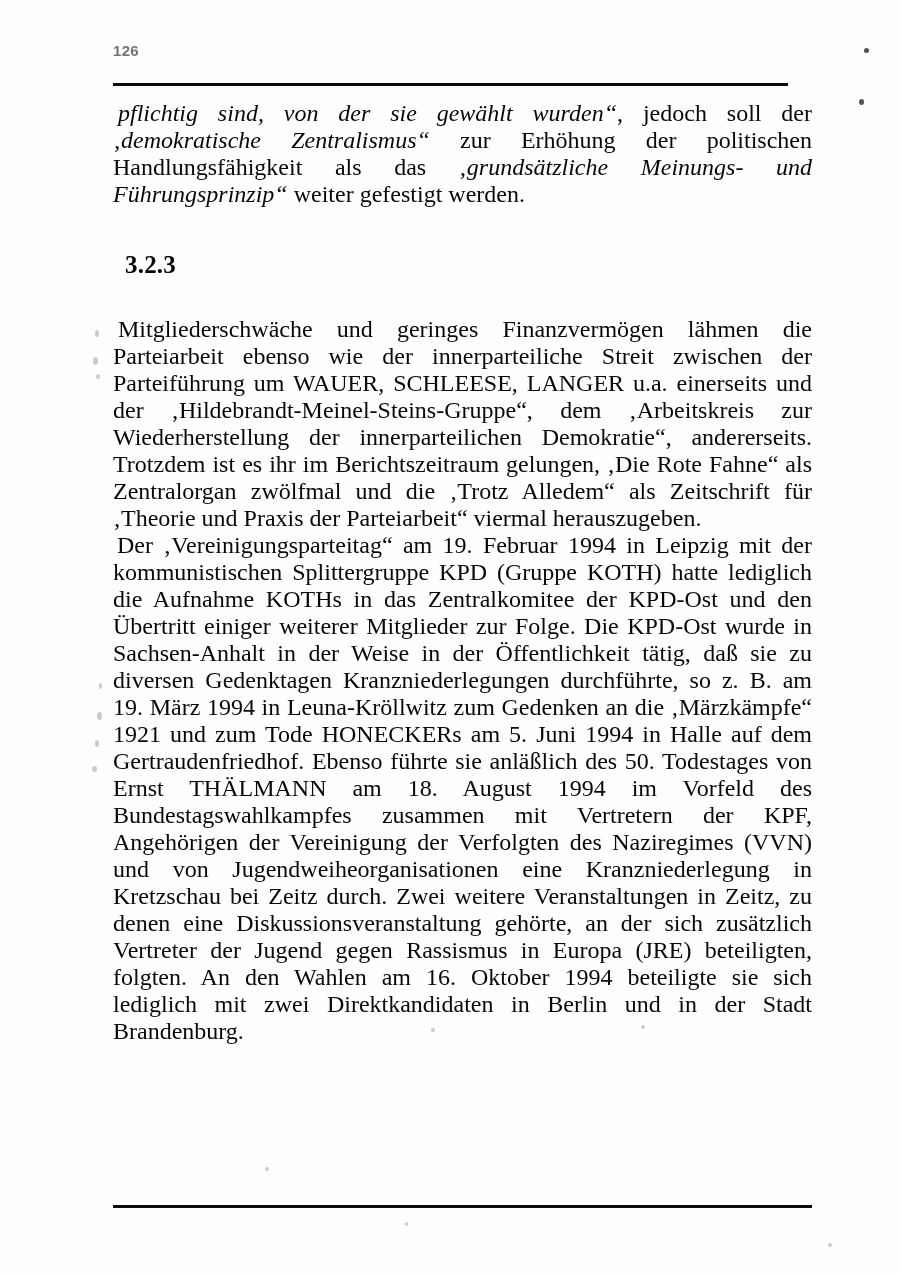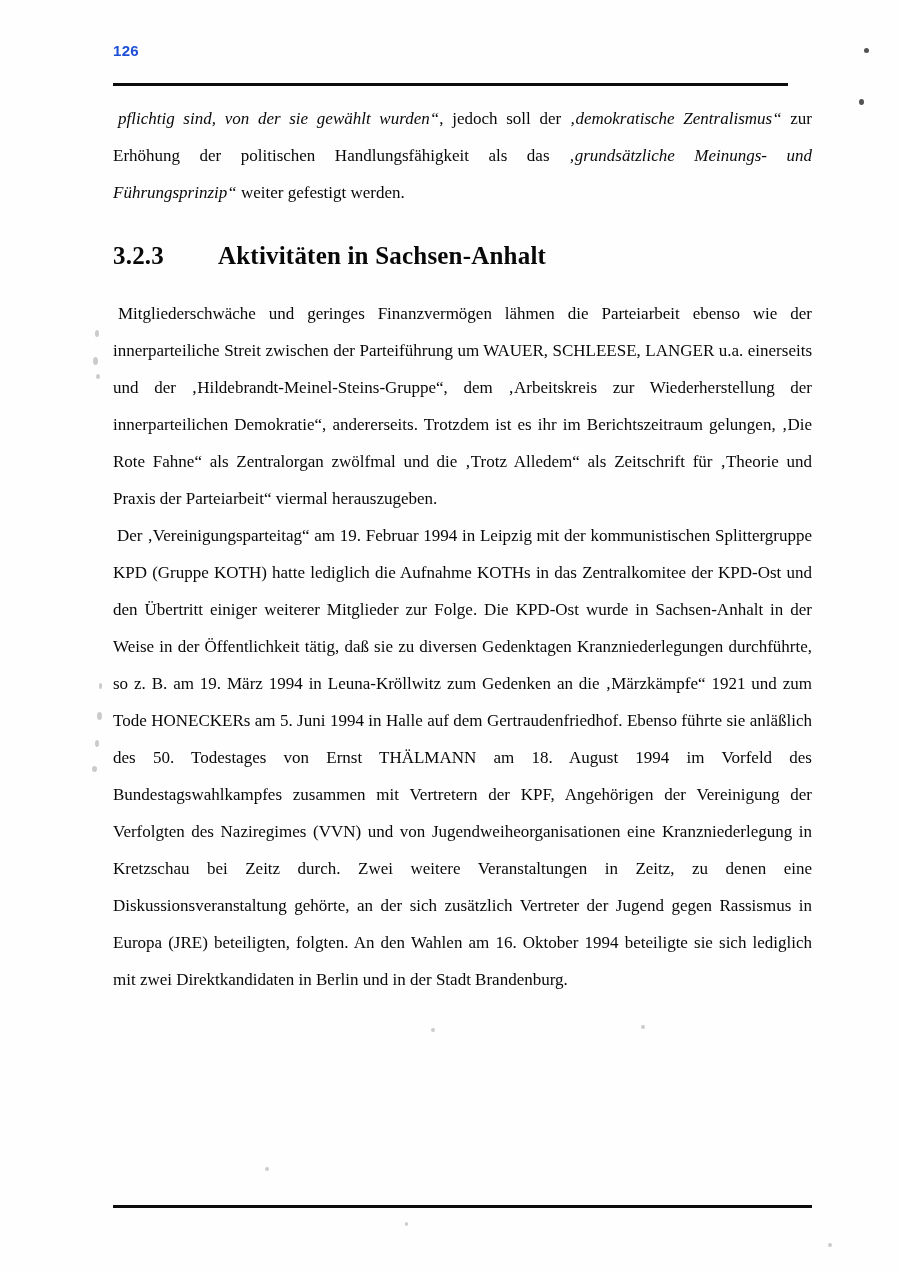--- a/index.html
+++ b/index.html
@@ -19,21 +19,21 @@
 
   
   .folio {
     position: absolute;
     left: 113px;
     top: 42px;
     font-family: "Liberation Sans", "DejaVu Sans", sans-serif;
     font-weight: bold;
     font-size: 15px;
     letter-spacing: 0.3px;
-    color: #1d4ed8;
+    color: #737373;
   }
   .rule-top {
     position: absolute;
     left: 113px;
     top: 83px;
     width: 675px;
     height: 3px;
     background: #0c0c0c;
   }
   .rule-bottom {
@@ -49,35 +49,35 @@
   .column {
     position: absolute;
     left: 113px;
     top: 100px;
     width: 699px;
   }
   .para {
     margin: 0;
     text-align: justify;
     text-justify: inter-word;
-    font-size: 17px;
-    line-height: 37px;
+    font-size: 24px;
+    line-height: 27px;
     text-indent: 5px;
     hyphens: manual;
   }
   .para.tight {
     text-indent: 4px;
   }
   .para i, .para .it {
     font-style: italic;
   }
 
   
   .heading {
-    margin: 0;
+    margin: 12px;
     padding-top: 30px;
     padding-bottom: 24px;
     font-size: 25px;
     font-weight: bold;
     line-height: 30px;
     letter-spacing: 0.2px;
     display: flex;
   }
   .heading .num {
     width: 105px;
@@ -106,21 +106,20 @@
 
   <div class="folio">126</div>
   <div class="rule-top"></div>
 
   <div class="column">
 
     <p class="para"><span class="it">pflichtig sind, von der sie gewählt wurden“</span><span>, jedoch soll der </span><span class="it">‚demokratische Zentralismus“</span><span> zur Erhöhung der politischen Handlungsfähigkeit als das </span><span class="it">‚grundsätzliche Meinungs- und Führungsprinzip“</span><span> weiter gefestigt werden.</span></p>
 
     <h2 class="heading">
       <span class="num">3.2.3</span>
-      <span class="ttl">Aktivitäten in Sachsen-Anhalt</span>
     </h2>
 
     <p class="para">Mitgliederschwäche und geringes Finanzvermögen lähmen die Parteiarbeit ebenso wie der innerparteiliche Streit zwischen der Parteiführung um WAUER, SCHLEESE, LANGER u.a. einerseits und der ‚Hildebrandt-Meinel-Steins-Gruppe“, dem ‚Arbeitskreis zur Wiederherstellung der innerparteilichen Demokratie“, andererseits. Trotzdem ist es ihr im Berichtszeitraum gelungen, ‚Die Rote Fahne“ als Zentralorgan zwölfmal und die ‚Trotz Alledem“ als Zeitschrift für ‚Theorie und Praxis der Parteiarbeit“ viermal herauszugeben.</p>
     <p class="para tight">Der ‚Vereinigungsparteitag“ am 19. Februar 1994 in Leipzig mit der kommunistischen Splittergruppe KPD (Gruppe KOTH) hatte lediglich die Aufnahme KOTHs in das Zentralkomitee der KPD-Ost und den Übertritt einiger weiterer Mitglieder zur Folge. Die KPD-Ost wurde in Sachsen-Anhalt in der Weise in der Öffentlichkeit tätig, daß sie zu diversen Gedenktagen Kranzniederlegungen durchführte, so z. B. am 19. März 1994 in Leuna-Kröllwitz zum Gedenken an die ‚Märzkämpfe“ 1921 und zum Tode HONECKERs am 5. Juni 1994 in Halle auf dem Gertraudenfriedhof. Ebenso führte sie anläßlich des 50. Todestages von Ernst THÄLMANN am 18. August 1994 im Vorfeld des Bundestagswahlkampfes zusammen mit Vertretern der KPF, Angehörigen der Vereinigung der Verfolgten des Naziregimes (VVN) und von Jugendweiheorganisationen eine Kranzniederlegung in Kretzschau bei Zeitz durch. Zwei weitere Veranstaltungen in Zeitz, zu denen eine Diskussionsveranstaltung gehörte, an der sich zusätzlich Vertreter der Jugend gegen Rassismus in Europa (JRE) beteiligten, folgten. An den Wahlen am 16. Oktober 1994 beteiligte sie sich lediglich mit zwei Direktkandidaten in Berlin und in der Stadt Brandenburg.</p>
 
   </div>
 
   <div class="rule-bottom"></div>
 
   <div class="speck" style="left:864px; top:48px; width:5px; height:5px;"></div>

